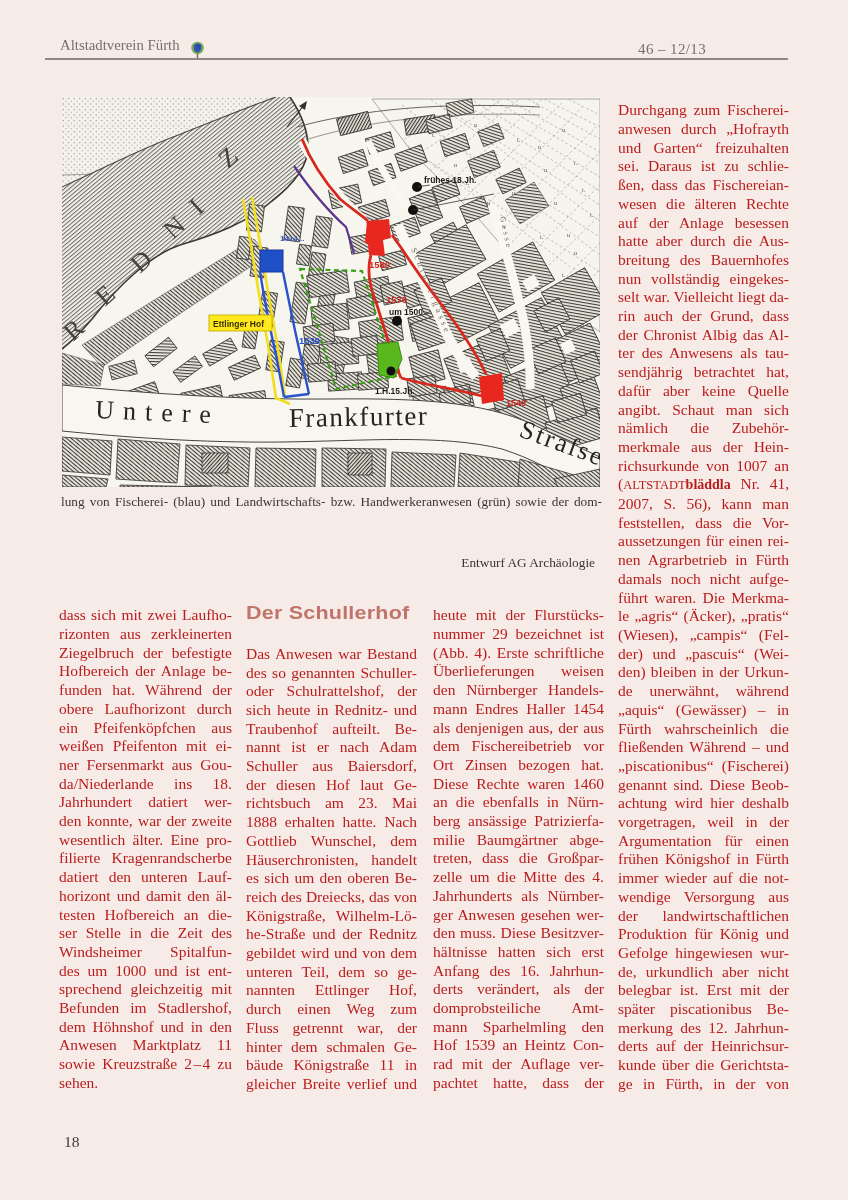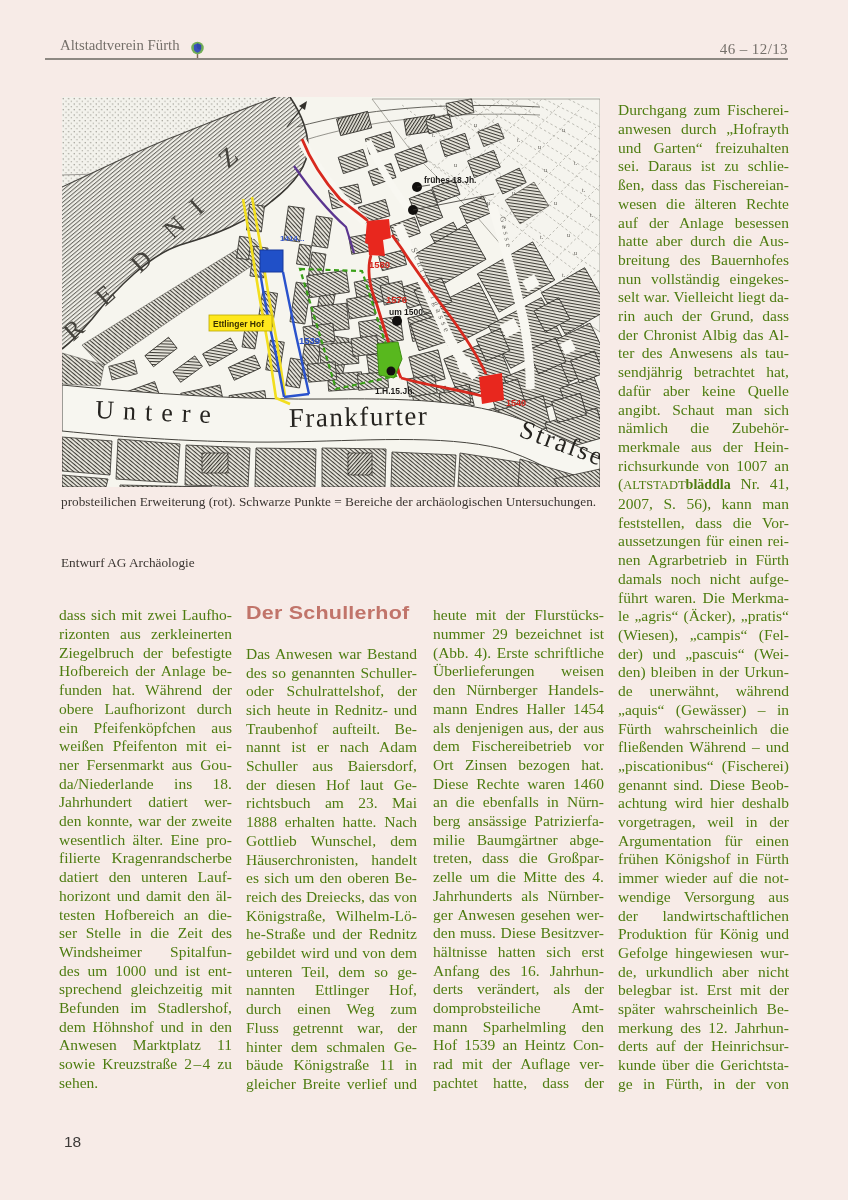--- a/index.html
+++ b/index.html
@@ -1,32 +1,32 @@
 <!DOCTYPE html>
 <html><head><meta charset="utf-8">
 <style>
 html,body{margin:0;padding:0}
 body{width:848px;height:1200px;background:#f7ebe7;font-family:"Liberation Serif",serif;position:relative;overflow:hidden}
 .abs{position:absolute}
-.col{position:absolute;width:171px;font-size:15.5px;line-height:18.7px;color:#4d7c0f}
+.col{position:absolute;width:171px;font-size:15.5px;line-height:18.7px;color:#b91c1c}
 .col div{text-align:justify;text-align-last:justify}
 .col div.last{text-align-last:left}
 </style></head>
 <body>
 
 <div class="abs" style="left:60px;top:37px;font-size:14.8px;letter-spacing:0;color:#75706a">Altstadtverein Fürth</div>
 
 <svg class="abs" style="left:189px;top:41px" width="17" height="20" viewBox="0 0 17 22">
 <rect x="7.7" y="12" width="1.6" height="8.5" fill="#7a6a58"></rect>
 <circle cx="8.5" cy="7.6" r="6.9" fill="#72ae55"></circle>
 <path d="M8.5 2.6 L12.5 4.4 L12.5 8.6 Q12.5 11.4 8.5 13 Q4.5 11.4 4.5 8.6 L4.5 4.4 Z" fill="#3a50bc"></path>
 <path d="M8.5 2.6 L12.5 4.4 L12.5 8.6 Q10.5 10.5 8.5 8.2 Q6.5 6 8.5 2.6 Z" fill="#2a3f9e" opacity=".6"></path>
 </svg>
 
-<div class="abs" style="left:638px;top:41px;width:150px;text-align:right;font-size:15px;letter-spacing:.4px;color:#75706a">46 – 12/13</div>
+<div class="abs" style="left:638px;top:41px;width:150px;text-align:left;font-size:15px;letter-spacing:.4px;color:#75706a">46 – 12/13</div>
 
 <div class="abs" style="left:45px;top:58px;width:743px;height:1.5px;background:#8d8882"></div>
 
 <div class="abs" style="left:62px;top:97px;width:538px;height:390px">
 <svg width="538" height="390" viewBox="0 0 538 390">
 <defs>
 <pattern id="bh" width="3.0" height="3.0" patternUnits="userSpaceOnUse" patternTransform="rotate(40)">
           <rect width="3.0" height="3.0" fill="#eae8df"></rect>
           <line x1="0" y1="0.5" x2="3.0" y2="0.5" stroke="#3f3d37" stroke-width="1.15"></line>
         </pattern>
@@ -347,24 +347,24 @@
 <text x="313" y="297" font-family="'Liberation Sans',sans-serif" font-size="8.5" font-weight="bold" fill="#1c1a18">1.H.15.Jh.</text>
 
 <text x="444" y="309" font-family="'Liberation Sans',sans-serif" font-size="9" font-weight="bold" fill="#d4281e">1540</text>
 
 <rect x="147" y="218" width="63" height="16" fill="#ffe81c" stroke="#b9a800" stroke-width="0.8"></rect>
 <text x="151" y="229.5" font-family="'Liberation Sans',sans-serif" font-size="8.5" font-weight="bold" fill="#3a3000">Ettlinger Hof</text>
 </svg>
 </div>
 
 <div class="abs" style="left:61px;top:490px;width:541px;font-size:13.3px;line-height:23px;color:#3b3632">
-<div>probsteilichen Erweiterung (rot). Schwarze Punkte = Bereiche der archäologischen Untersuchungen.</div>
+<div style="text-align:justify;text-align-last:justify">lung von Fischerei- (blau) und Landwirtschafts- bzw. Handwerkeranwesen (grün) sowie der dom-</div>
 </div>
 
-<div class="abs" style="left:61px;top:555px;width:534px;text-align:left;font-size:13.3px;color:#3b3632">Entwurf AG Archäologie</div>
+<div class="abs" style="left:61px;top:555px;width:534px;text-align:right;font-size:13.3px;color:#3b3632">Entwurf AG Archäologie</div>
 
 <div class="col" style="left:59px;top:606.3px;width:173px">
 <div>dass sich mit zwei Laufho-</div>
 <div>rizonten aus zerkleinerten</div>
 <div>Ziegelbruch der befestigte</div>
 <div>Hofbereich der Anlage be-</div>
 <div>funden hat. Während der</div>
 <div>obere Laufhorizont durch</div>
 <div>ein Pfeifenköpfchen aus</div>
 <div>weißen Pfeifenton mit ei-</div>
@@ -488,20 +488,20 @@
 <div>vorgetragen, weil in der</div>
 <div>Argumentation für einen</div>
 <div>frühen Königshof in Fürth</div>
 <div>immer wieder auf die not-</div>
 <div>wendige Versorgung aus</div>
 <div>der landwirtschaftlichen</div>
 <div>Produktion für König und</div>
 <div>Gefolge hingewiesen wur-</div>
 <div>de, urkundlich aber nicht</div>
 <div>belegbar ist. Erst mit der</div>
-<div>später wahrscheinlich Be-</div>
+<div>später piscationibus Be-</div>
 <div>merkung des 12. Jahrhun-</div>
 <div>derts auf der Heinrichsur-</div>
 <div>kunde über die Gerichtsta-</div>
 <div>ge in Fürth, in der von</div>
 </div>
 
-<div class="abs" style="left:64px;top:1133px;font-family:Liberation Sans, sans-serif;font-size:15.5px;color:#3d3a38">18</div>
+<div class="abs" style="left:64px;top:1133px;font-family:Liberation Serif, serif;font-size:15.5px;color:#3d3a38">18</div>
 
 </body></html>

